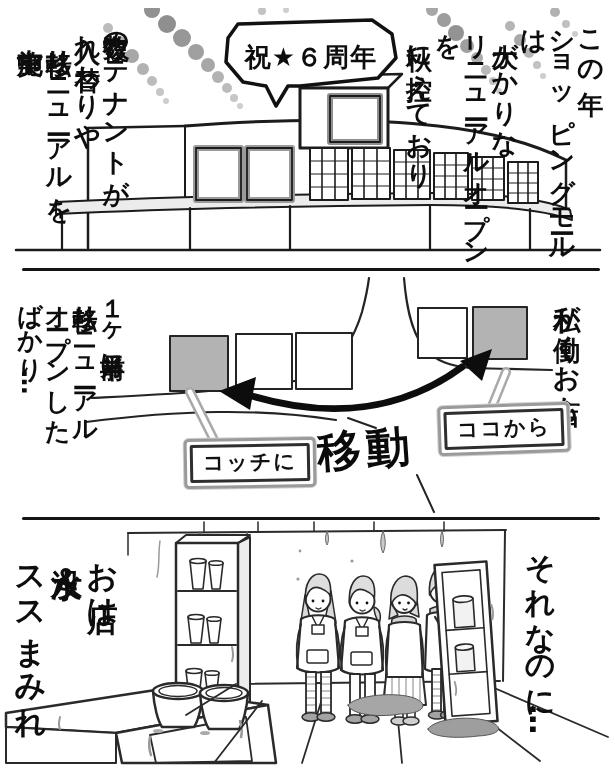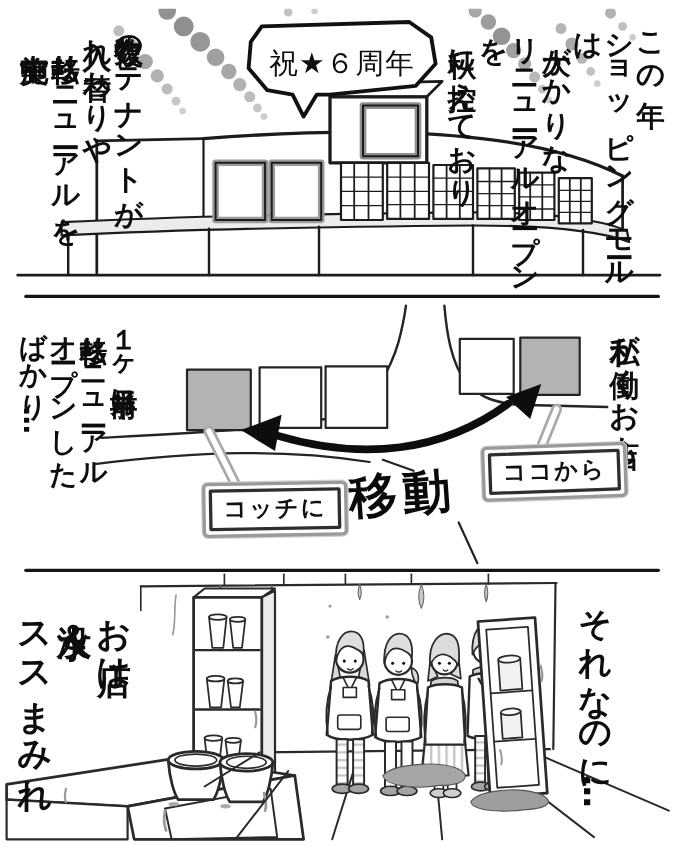--- a/index.html
+++ b/index.html
@@ -30,21 +30,21 @@
   .p2l .col:nth-child(3){margin-top:6px;}
   .p2l .col:nth-child(4){margin-top:2px;}
   .p2r{top:13px;left:552px;font-size:27px;height:228px;}
   .p3l{top:20px;left:12px;font-size:31px;height:226px;line-height:1.16;}
   .p3l .col{line-height:1.16;}
   .p3l .col:nth-child(2){margin-top:4px;}
   .p3l .col:nth-child(3){margin-top:4px;}
   .p3r{top:12px;left:524px;font-size:30px;height:232px;}
 
   .bubble-text{position:absolute;left:236px;top:32px;width:150px;text-align:center;
-               font-size:26px;font-weight:400;color:#0d0d0d;z-index:6;letter-spacing:1px;}
+               font-size:26px;font-weight:700;color:#0d0d0d;z-index:6;letter-spacing:1px;}
 
   .sign{position:absolute;z-index:6;border:3px solid #9a9a9a;border-radius:5px;
         background:#fff;padding:3px;box-shadow:0 0 0 1px #cfcfcf;}
   .sign-inner{border:3px solid #2e2e2e;border-radius:2px;background:#fff;
               padding:1px 10px 3px;font-size:21px;font-weight:800;color:#111;
               letter-spacing:2px;white-space:nowrap;}
   .sign-kocchi{left:184px;top:166px;transform:rotate(-1deg);}
   .sign-koko{left:438px;top:132px;transform:rotate(-2deg);}
   .move-label{position:absolute;left:317px;top:148px;z-index:6;font-size:44px;
               font-weight:900;color:#0a0a0a;letter-spacing:5px;transform:rotate(-4deg);}

